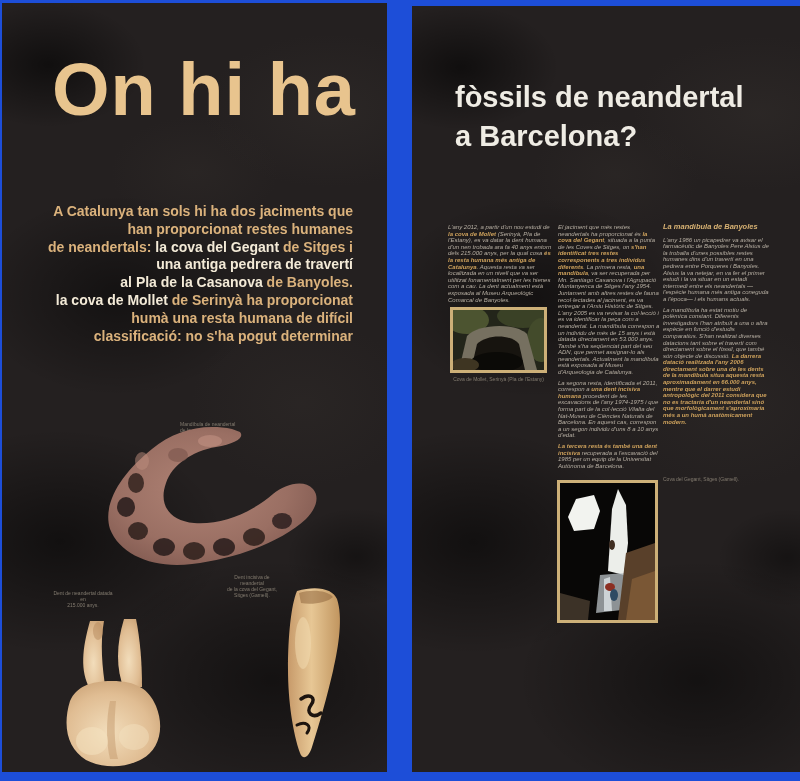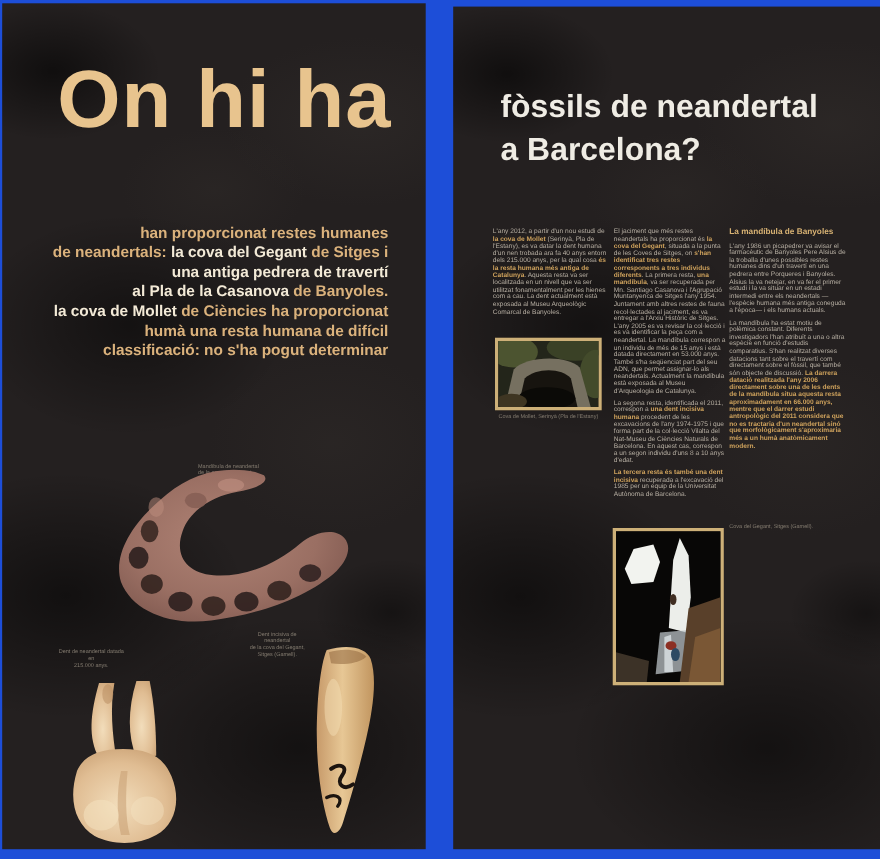--- a/index.html
+++ b/index.html
@@ -24,22 +24,22 @@
     font-size:14px;font-weight:bold;line-height:17.8px;}
   .intro .g{color:#dbb27c;}
   .intro .w{color:#f3ead7;}
 
   .tiny-cap{position:absolute;font-size:5px;line-height:6px;color:#847c70;
     white-space:pre-line;}
 
   .rp-title{position:absolute;left:43px;top:72px;font-size:29px;font-weight:bold;
     color:#efece4;line-height:39px;}
 
-  .col{position:absolute;top:202px;font-size:6px;line-height:6.6px;color:#b6aea2;
-    text-align:left;}
+  .col{position:absolute;top:218px;font-size:6px;line-height:6.6px;color:#b6aea2;
+    text-align:left;font-style:italic;}
   .col .b{color:#cda15c;font-weight:bold;}
   .col p{margin:0 0 4px 0;}
   .col-heading{color:#d8b273;font-weight:bold;font-size:7.5px;margin:0 0 6px 0;}
   .col1{left:36px;width:104px;}
   .col2{left:146px;width:102px;}
   .col3{left:251px;width:106px;}
 
   .photo-frame{position:absolute;border:3px solid #cdb078;box-sizing:border-box;
     background:#120f0c;}
   .frame-mollet{left:38px;top:301px;width:97px;height:66px;}
@@ -52,25 +52,26 @@
 </head>
 <body>
 
 <div class="stage">
 
   <div class="panel panel-left">
 
     <div class="big-title">On hi ha</div>
 
     <div class="intro">
+      <div><span class="g">A Catalunya tan sols hi ha dos jaciments que</span><span class="w"></span><span class="g"></span></div>
       <div><span class="g">han proporcionat restes humanes</span><span class="w"></span><span class="g"></span></div>
       <div><span class="g">de neandertals: </span><span class="w">la cova del Gegant</span><span class="g"> de Sitges i</span></div>
       <div><span class="g"></span><span class="w">una antiga pedrera de travertí</span><span class="g"></span></div>
       <div><span class="g"></span><span class="w">al Pla de la Casanova</span><span class="g"> de Banyoles.</span></div>
-      <div><span class="g"></span><span class="w">la cova de Mollet</span><span class="g"> de Ciències ha proporcionat</span></div>
+      <div><span class="g"></span><span class="w">la cova de Mollet</span><span class="g"> de Serinyà ha proporcionat</span></div>
       <div><span class="g">humà una resta humana de difícil</span><span class="w"></span><span class="g"></span></div>
       <div><span class="g">classificació: no s'ha pogut determinar</span><span class="w"></span><span class="g"></span></div>
     </div>
 
     <div class="tiny-cap" style="left:178px;top:418px;width:62px;">Mandíbula de neandertal
 de la cova del Gegant,
 Sitges (Gamell).</div>
 
     <div class="fossil" style="left:80px;top:418px;width:240px;height:150px;">
       <svg viewBox="0 0 240 150" xmlns="http://www.w3.org/2000/svg">

